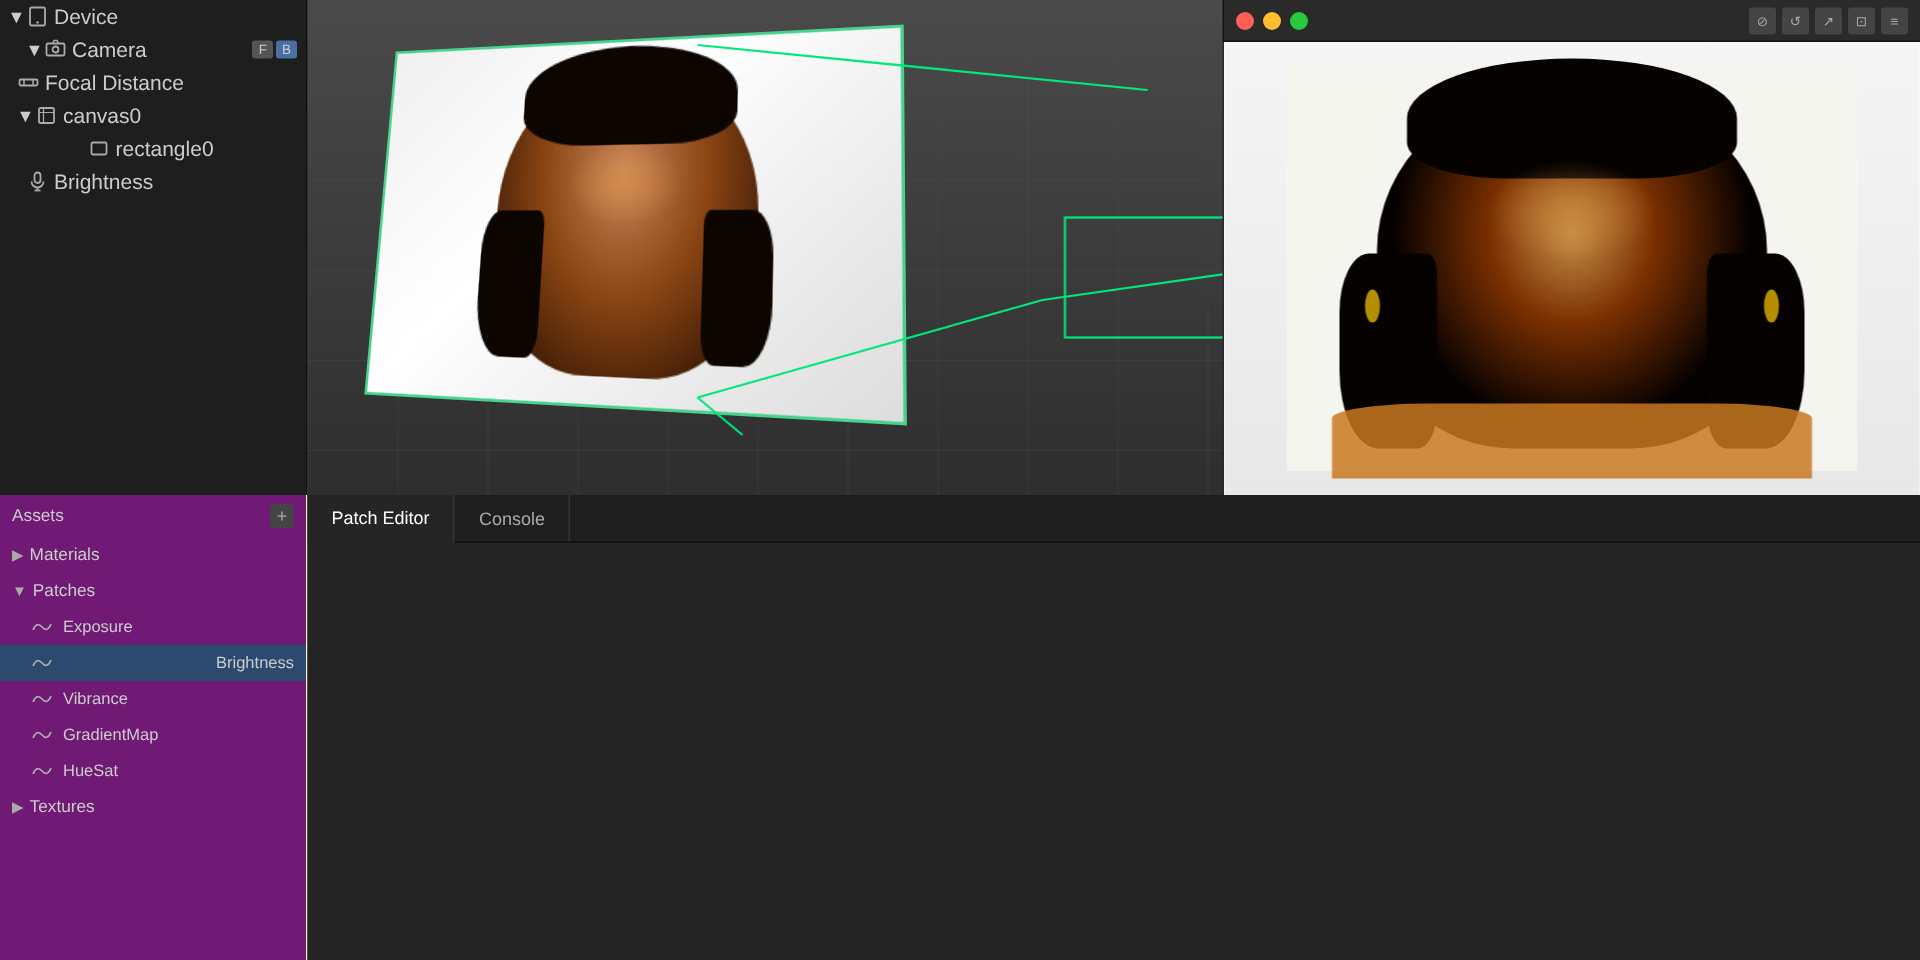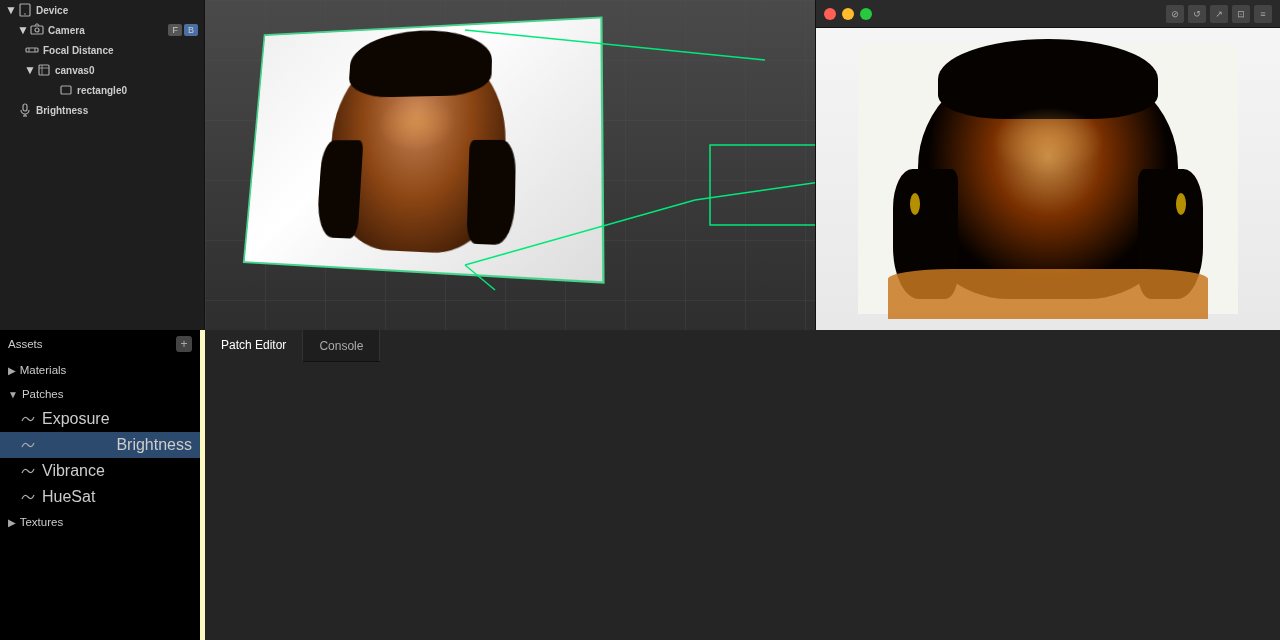--- a/index.html
+++ b/index.html
@@ -6,24 +6,24 @@
     body { background: #2a2a2a; color: #ccc; font-family: -apple-system, BlinkMacSystemFont, 'Helvetica Neue', Arial, sans-serif; font-size: 12px; overflow: hidden; width: 1280px; height: 640px; display: flex; flex-direction: column; }
 
     
     .top-section { display: flex; flex: 0 0 330px; }
 
     
     .left-panel { width: 205px; background: #1e1e1e; border-right: 1px solid #111; overflow: hidden; display: flex; flex-direction: column; }
     .tree-item { display: flex; align-items: center; padding: 3px 6px; cursor: pointer; white-space: nowrap; }
     .tree-indent-0 { padding-left: 6px; }
     .tree-indent-1 { padding-left: 18px; }
-    .tree-indent-2 { padding-left: 25px; }
+    .tree-indent-2 { padding-left: 12px; }
     .tree-indent-3 { padding-left: 59px; }
     .tree-icon { width: 14px; height: 14px; margin-right: 4px; display: inline-flex; align-items: center; justify-content: center; flex-shrink: 0; }
-    .tree-label { color: #ccc; font-size: 10px; font-weight: bold; }
+    .tree-label { color: #ccc; font-size: 14px; }
     .tree-arrow { width: 10px; height: 10px; margin-right: 2px; display: inline-flex; align-items: center; justify-content: center; }
     .badge-group { margin-left: auto; display: flex; gap: 2px; }
     .badge { background: #555; color: #ccc; font-size: 9px; padding: 1px 4px; border-radius: 2px; }
     .badge.b { background: #4a6fa5; }
 
     
     .main-viewport { flex: 1; background: #3a3a3a; position: relative; overflow: hidden; }
     .viewport-3d { width: 100%; height: 100%; background: linear-gradient(180deg, #4a4a4a 0%, #2e2e2e 100%); position: relative; }
     
     .grid-overlay { position: absolute; top: 0; left: 0; width: 100%; height: 100%; background-image: linear-gradient(rgba(80,80,80,0.3) 1px, transparent 1px), linear-gradient(90deg, rgba(80,80,80,0.3) 1px, transparent 1px); background-size: 60px 60px; }
@@ -39,32 +39,32 @@
     .tl-green { background: #27c93f; }
     .preview-toolbar-icons { margin-left: auto; display: flex; gap: 4px; }
     .preview-toolbar-icon { width: 18px; height: 18px; background: #444; border-radius: 2px; display: flex; align-items: center; justify-content: center; font-size: 9px; color: #aaa; }
     .preview-content { flex: 1; background: #fff; display: flex; align-items: center; justify-content: center; overflow: hidden; }
     .preview-person { width: 100%; height: 100%; background: linear-gradient(180deg, #f5f5f5 0%, #e8e8e8 100%); display: flex; align-items: center; justify-content: center; position: relative; }
 
     
     .bottom-section { display: flex; flex: 1; overflow: hidden; }
 
     
-    .bottom-left { width: 205px; background: #000000; border-right: 5px solid #fef9c3; overflow-y: auto; }
+    .bottom-left { width: 205px; background: #701a75; border-right: 1px solid #fef9c3; overflow-y: auto; }
     .section-header { display: flex; align-items: center; padding: 6px 8px; cursor: pointer; }
     .section-arrow { margin-right: 4px; font-size: 10px; color: #aaa; }
     .section-title { font-size: 11.5px; color: #ccc; font-weight: 500; }
     .section-add-btn { margin-left: auto; width: 16px; height: 16px; background: #444; border-radius: 3px; display: flex; align-items: center; justify-content: center; font-size: 12px; color: #aaa; cursor: pointer; }
     .asset-item { display: flex; align-items: center; padding: 4px 8px 4px 20px; cursor: pointer; }
     .asset-item.selected { background: #2c4a6e; justify-content: space-between; }
     .asset-icon { width: 16px; height: 16px; margin-right: 6px; display: flex; align-items: center; justify-content: center; flex-shrink: 0; }
-    .asset-label { font-size: 16px; color: #ccc; }
-
-    
-    .bottom-main { flex: 1; background: #252525; display: flex; flex-direction: row; overflow: hidden; }
+    .asset-label { font-size: 11px; color: #ccc; }
+
+    
+    .bottom-main { flex: 1; background: #252525; display: flex; flex-direction: column; overflow: hidden; }
     .tab-bar { display: flex; height: 32px; background: #1e1e1e; border-bottom: 1px solid #111; }
     .tab { padding: 0 16px; display: flex; align-items: center; cursor: pointer; font-size: 12px; color: #aaa; border-right: 1px solid #333; }
     .tab.active { background: #252525; color: #fff; border-bottom: 2px solid #252525; margin-bottom: -1px; }
 
     
     .patch-canvas { flex: 1; overflow: hidden; position: relative; background: #252525; }
 
     
     .patch-connections { position: absolute; top: 0; left: 0; width: 100%; height: 100%; pointer-events: none; }
 
@@ -256,20 +256,28 @@
           </svg>
       </span>
       <span class="asset-label">Vibrance</span>
     </div>
     <div class="asset-item">
       <span class="asset-icon">
         <svg width="14" height="10" viewBox="0 0 14 10" fill="none">
             <path d="M1 7 Q3.5 1 7 5 Q10.5 9 13 3" stroke="#aaa" stroke-width="1.2" fill="none"></path>
           </svg>
       </span>
+      <span class="asset-label">GradientMap</span>
+    </div>
+    <div class="asset-item">
+      <span class="asset-icon">
+        <svg width="14" height="10" viewBox="0 0 14 10" fill="none">
+            <path d="M1 7 Q3.5 1 7 5 Q10.5 9 13 3" stroke="#aaa" stroke-width="1.2" fill="none"></path>
+          </svg>
+      </span>
       <span class="asset-label">HueSat</span>
     </div>
 
     <div class="section-header">
       <span class="section-arrow">▶</span>
       <span class="section-title">Textures</span>
     </div>
   </div>
 
   <div class="bottom-main">

